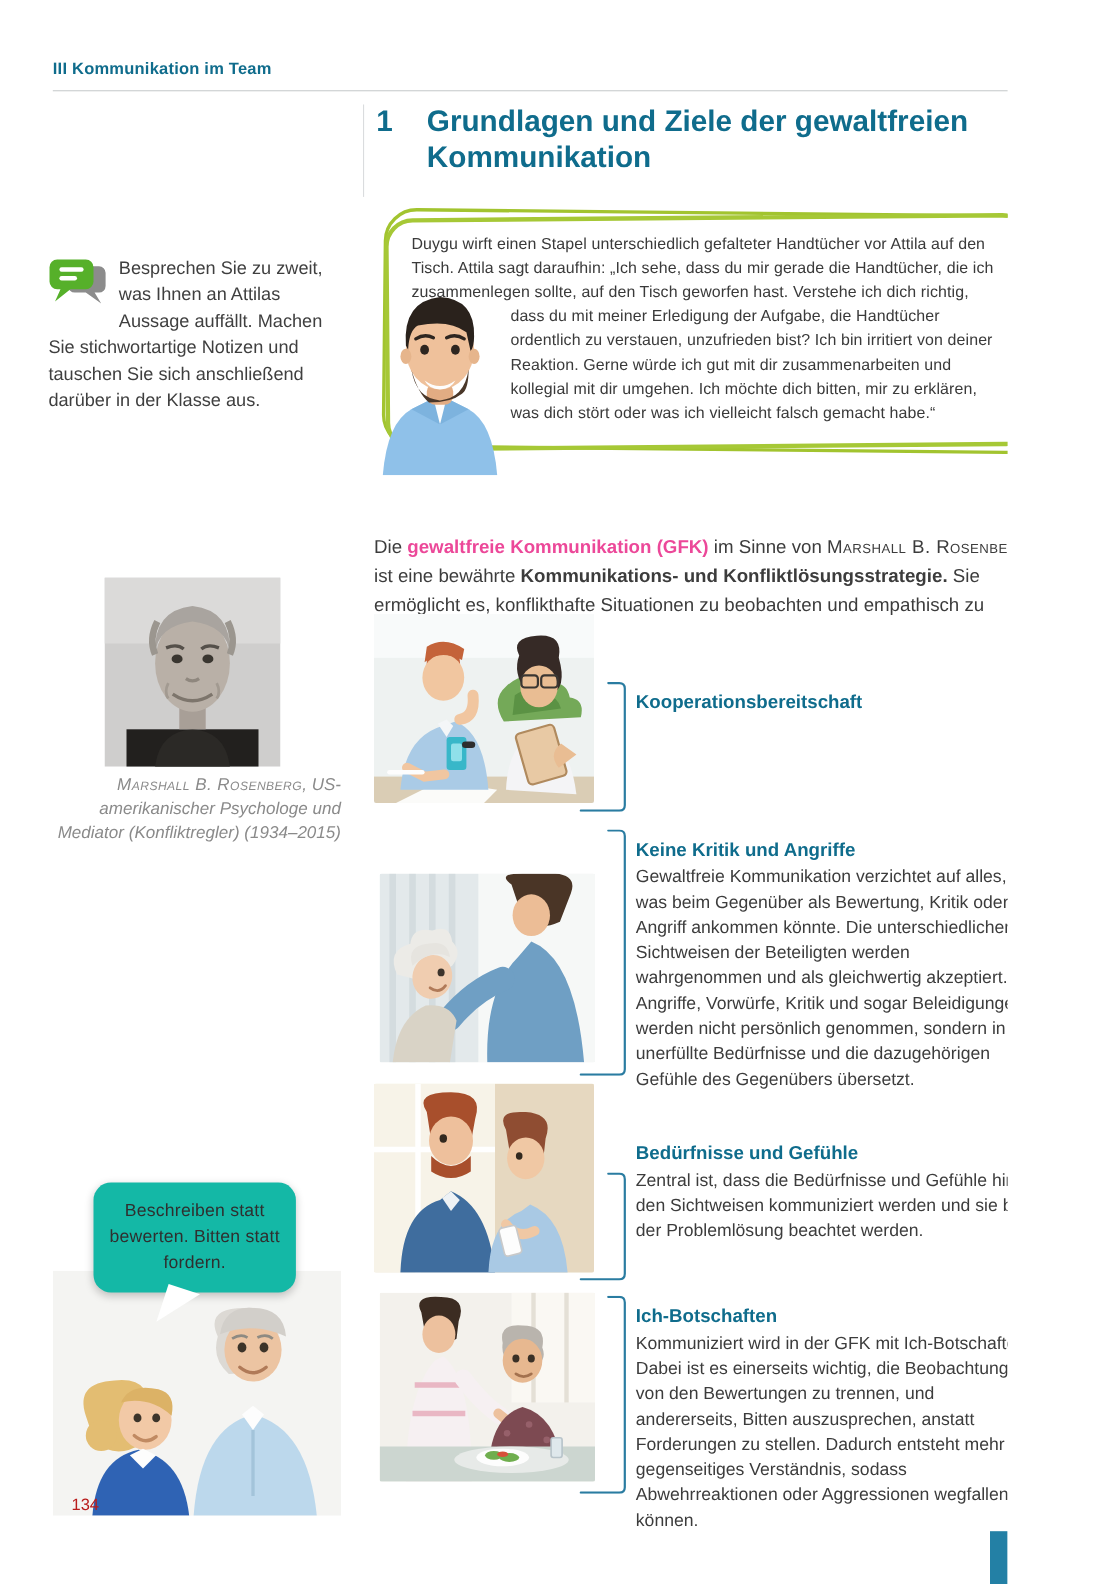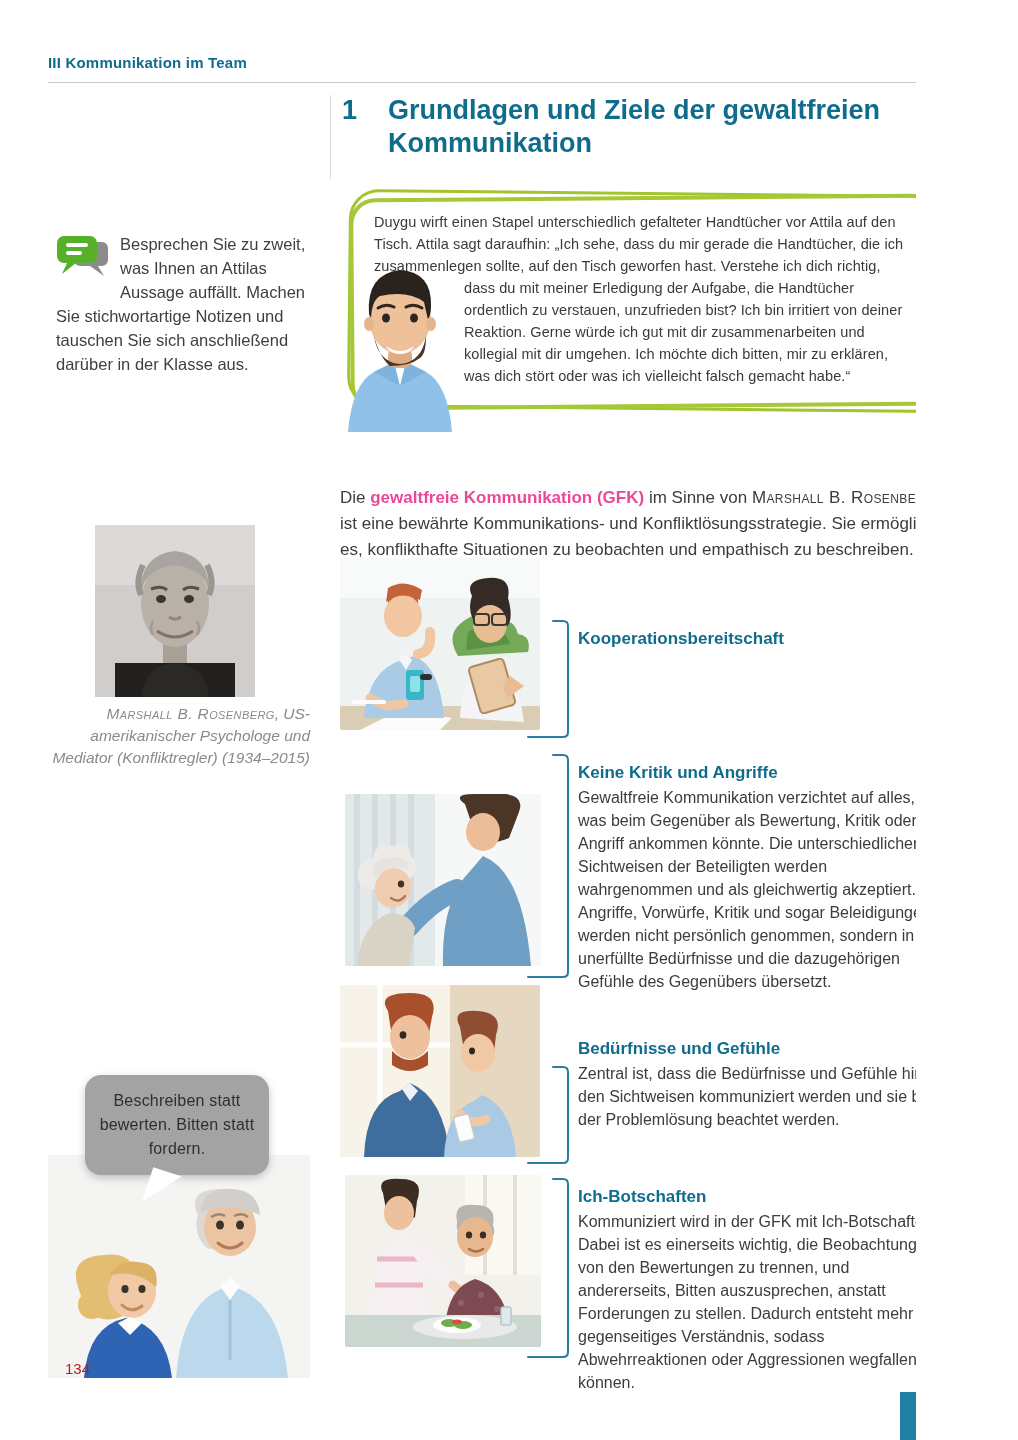--- a/index.html
+++ b/index.html
@@ -8,47 +8,47 @@
     font-family:"Liberation Sans","DejaVu Sans",sans-serif;color:#3c3c3c;
   }
   
   .chapter-title{position:absolute;left:48px;top:54px;font-size:15px;font-weight:bold;color:#0f6c8c;letter-spacing:.2px;}
   .chapter-rule{position:absolute;left:48px;top:82px;width:922px;height:1px;background:#c9ccce;}
   
   .heading-rule{position:absolute;left:330px;top:95px;width:1px;height:84px;background:#dadcde;}
   .main-heading{position:absolute;left:342px;top:94px;width:620px;color:#0f6c8c;font-weight:bold;font-size:27px;line-height:33px;display:flex;}
   .main-heading .num{width:46px;flex:none;}
   
-  .task{position:absolute;left:56px;top:232px;width:268px;font-size:16.5px;line-height:24px;color:#3f3f3f;}
+  .task{position:absolute;left:44px;top:232px;width:268px;font-size:16.5px;line-height:24px;color:#3f3f3f;}
   .task .icon{float:left;width:58px;height:46px;margin:2px 6px 2px 0;}
   
   .speech-box{position:absolute;left:350px;top:196px;width:588px;height:212px;}
   .frame-a,.frame-b{position:absolute;border-radius:26px;}
   .frame-a{inset:0;border:4px solid #a6c836;transform:rotate(-0.5deg);}
   .frame-b{inset:-4px -7px -2px -2px;border:3px solid #a2c42f;transform:rotate(0.6deg);border-radius:30px;}
   .speech-text{position:absolute;inset:0;padding:15px 24px 0 24px;font-size:14.5px;line-height:22px;color:#3a3a3a;letter-spacing:.1px;}
   .attila-spacer{float:left;width:106px;height:160px;shape-outside:inset(66px 8px 0 0);margin-left:-8px;}
   .attila{position:absolute;left:-16px;top:66px;width:132px;height:170px;z-index:3;}
   
   .intro{position:absolute;left:340px;top:468px;width:604px;font-size:17px;line-height:26px;color:#3c3c3c;}
   .intro .gfk{color:#ec4899;font-weight:bold;}
-  .intro .bold{font-weight:normal;}
+  .intro .bold{font-weight:bold;}
   .smallcaps{font-variant:small-caps;letter-spacing:.4px;}
   
   .portrait{position:absolute;left:95px;top:525px;width:160px;height:172px;}
   .caption{position:absolute;left:48px;top:703px;width:262px;text-align:right;font-size:15.5px;line-height:22px;color:#8a8a8a;font-style:italic;}
   
   .sec-photo{position:absolute;border-radius:2px;overflow:hidden;}
   .sec-text{position:absolute;width:366px;font-size:16px;line-height:23px;color:#3c3c3c;margin-top:10px;}
   .sec-text h3{margin:0 0 2px 0;font-size:17px;line-height:22px;color:#0f6c8c;font-weight:bold;}
   .connector{position:absolute;width:46px;}
   .connector path{stroke:#2a7ca1;stroke-width:2;fill:none;stroke-linecap:round;}
   
   .bl-photo{position:absolute;left:48px;top:1155px;width:262px;height:223px;overflow:hidden;}
-  .bl-bubble{position:absolute;left:85px;top:1075px;width:184px;min-height:100px;background:#a3a3a3;border-radius:16px;
+  .bl-bubble{position:absolute;left:85px;top:1075px;width:184px;min-height:100px;background:#14b8a6;border-radius:16px;
     box-shadow:0 3px 8px rgba(0,0,0,.22);z-index:4;padding:14px 8px 12px 8px;box-sizing:border-box;
     font-size:16px;line-height:24px;text-align:center;color:#2f2f2f;letter-spacing:.2px;}
   .bl-tail{position:absolute;left:62px;top:96px;width:0;height:0;border-top:36px solid #ffffff;border-right:30px solid transparent;transform:rotate(18deg);}
   
   .page-number{position:absolute;left:65px;top:1360px;font-size:15px;color:#b91c1c;}
   .edge-tab{position:absolute;right:0;top:1392px;width:16px;height:48px;background:#2380a5;}
 </style>
 </head>
 <body>
 

